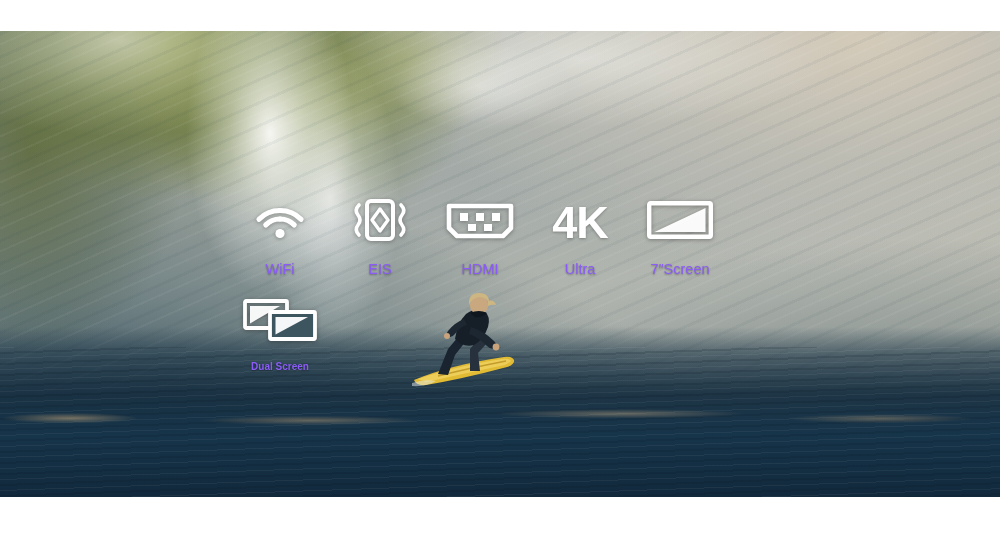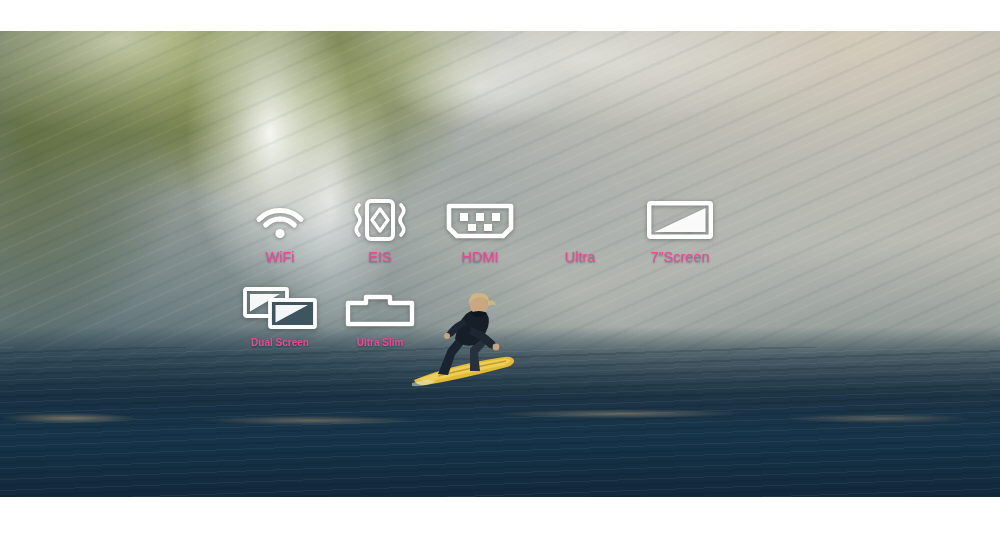--- a/index.html
+++ b/index.html
@@ -144,22 +144,22 @@
     flex-direction: column;
     align-items: center;
   }
   .feature-icon {
     height: 46px;
     display: flex;
     align-items: flex-end;
     justify-content: center;
   }
   .feature-label {
-    margin-top: 8px;
-    color: #ec4899;
+    margin-top: 20px;
+    color: #8b5cf6;
     font-size: 14.5px;
     line-height: 1;
     white-space: nowrap;
     text-shadow: 0 1px 2px rgba(0,0,0,0.38);
   }
   .feature-row-1 .feature-label {
     font-weight: normal;
   }
   .feature-row-2 .feature-label {
     font-weight: bold;
@@ -262,20 +262,23 @@
             <rect x="32" y="13" width="8" height="8" fill="#ffffff"></rect>
             <rect x="48" y="13" width="8" height="8" fill="#ffffff"></rect>
             <rect x="24" y="24" width="8" height="7" fill="#ffffff"></rect>
             <rect x="40" y="24" width="8" height="7" fill="#ffffff"></rect>
           </svg>
         </div>
         <div class="feature-label">HDMI</div>
       </div>
 
       <div class="feature">
+        <div class="feature-icon">
+          <div class="label-4k">4K</div>
+        </div>
         <div class="feature-label">Ultra</div>
       </div>
 
       <div class="feature">
         <div class="feature-icon">
           <svg class="icon-svg" width="68" height="44" viewBox="0 0 68 44">
             <rect x="3.2" y="5.2" width="61.6" height="33.6" rx="1.5" fill="none" stroke="#ffffff" stroke-width="4.4"></rect>
             <path d="M8.5 34 L59.5 10 L59.5 34 Z" fill="#ffffff" opacity="0.96"></path>
           </svg>
         </div>
@@ -291,28 +294,20 @@
           <svg class="icon-svg" width="76" height="44" viewBox="0 0 76 44">
             <rect x="3" y="3" width="42" height="27" rx="1.2" fill="none" stroke="#ffffff" stroke-width="3.8"></rect>
             <path d="M8 25.5 L8 8 L38 8 Z" fill="#ffffff" opacity="0.95"></path>
             <rect x="28" y="14" width="45" height="27" rx="1.2" fill="#3d555f" stroke="#ffffff" stroke-width="3.8"></rect>
             <path d="M33.5 36.5 L33.5 19 L66 19 Z" fill="#ffffff" opacity="0.95"></path>
           </svg>
         </div>
         <div class="feature-label">Dual Screen</div>
       </div>
 
-      <div class="feature">
-        <div class="feature-icon">
-          <svg class="icon-svg" width="72" height="40" viewBox="0 0 72 40">
-            <path d="M4 34 L4 13 L22 13 L22 7 L46 7 L46 13 L68 13 L68 34 Z" fill="none" stroke="#ffffff" stroke-width="4.4" stroke-linejoin="round"></path>
-          </svg>
-        </div>
-        <div class="feature-label">Ultra Slim</div>
-      </div>
 
 
 
 
     </div>
   </div>
 
 </div>
 
 </body></html>

